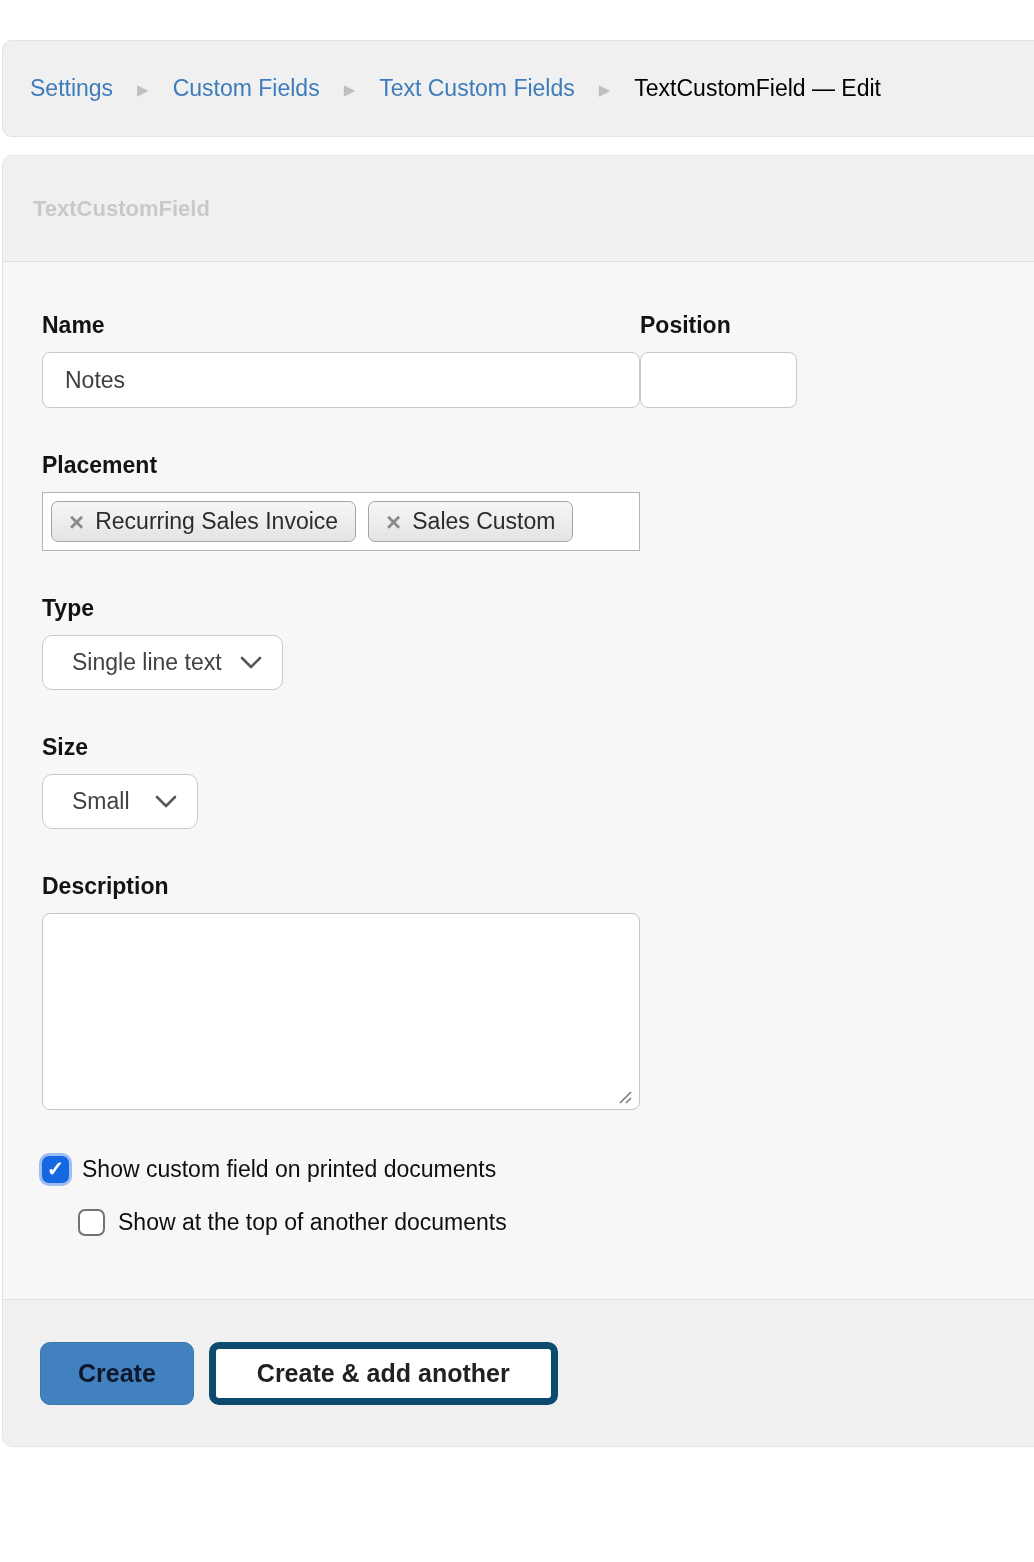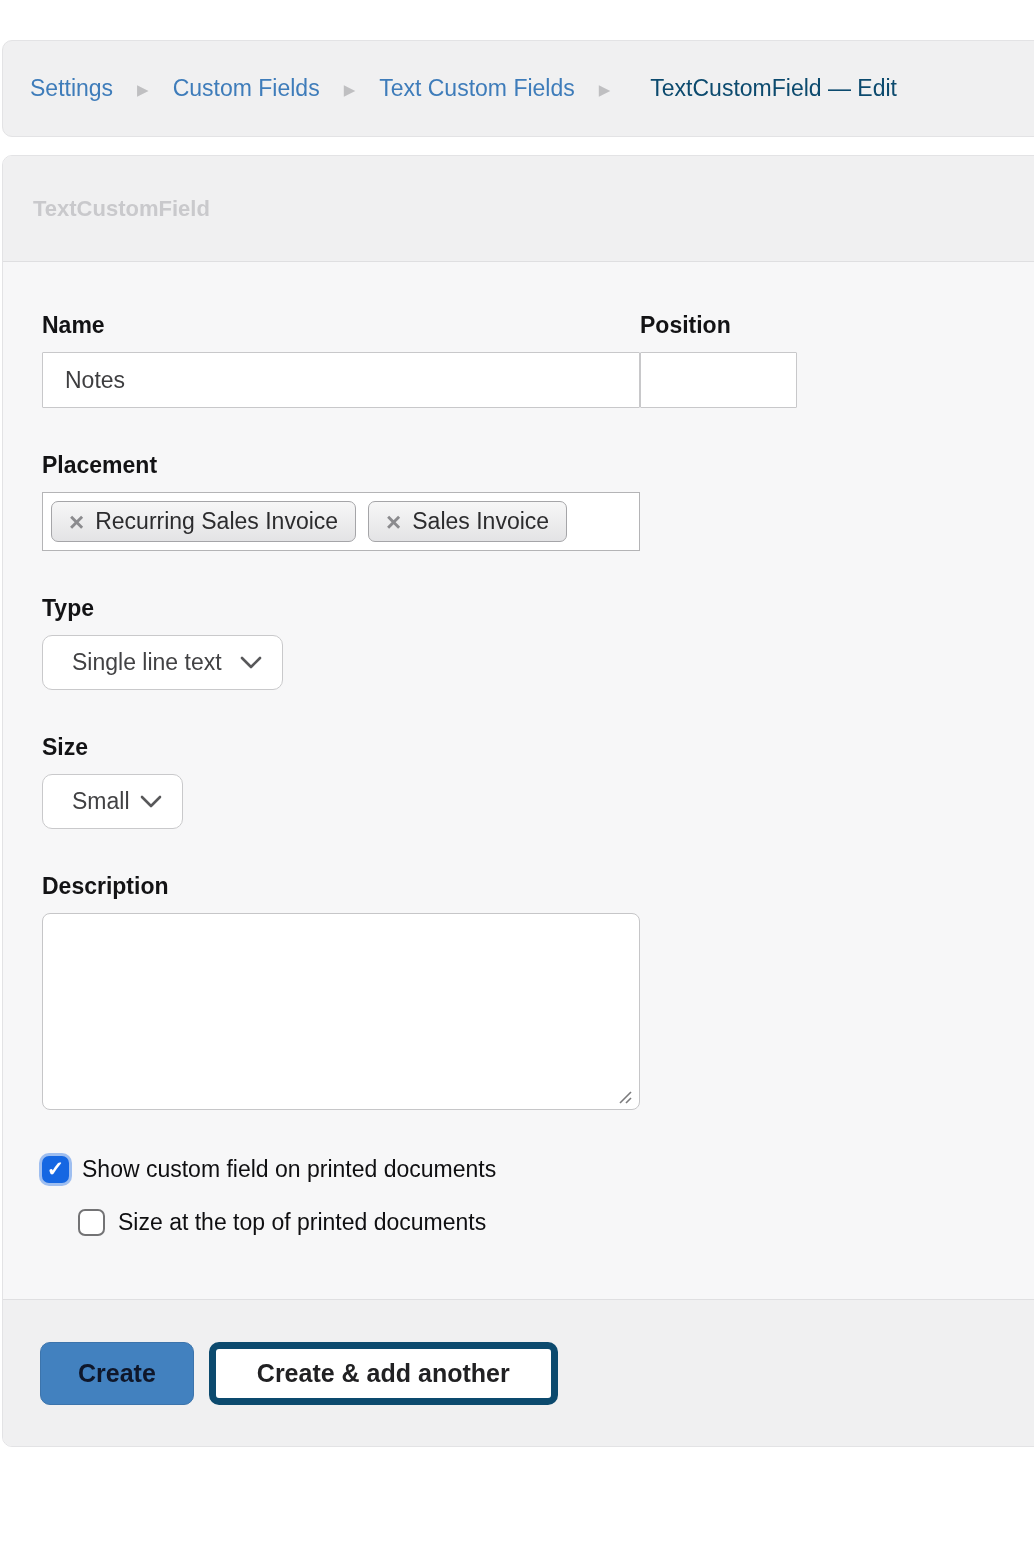--- a/index.html
+++ b/index.html
@@ -31,21 +31,21 @@
     color: #3e7cba;
     text-decoration: none;
     cursor: pointer;
   }
   .crumb-sep {
     color: #bfbfc1;
     font-size: 15px;
     line-height: 1;
     transform: translateY(1px);
   }
-  .crumb-current { color: #0c4a6e; margin-left: 16px; }
+  .crumb-current { color: #000000; }
 
   
   .card {
     margin-top: 18px;
     background: #f7f7f8;
     border: 1px solid #e3e3e5;
     border-radius: 10px;
     overflow: hidden;
   }
   .card-header {
@@ -77,21 +77,21 @@
 
   .row-top { display: flex; }
   .name-group { width: 598px; }
   .position-group { width: 157px; }
 
   .text-input {
     width: 100%;
     height: 56px;
     background: #ffffff;
     border: 1px solid #c8c8ca;
-    border-radius: 1px;
+    border-radius: 8px;
     font-family: "Liberation Sans", sans-serif;
     font-size: 23px;
     color: #3e3e40;
     padding: 0 22px;
     outline: none;
   }
 
   
   .tag-box {
     width: 598px;
@@ -133,21 +133,21 @@
     border-radius: 10px;
     display: flex;
     align-items: center;
     justify-content: space-between;
     padding: 0 20px 0 29px;
     font-size: 23px;
     color: #424244;
     cursor: pointer;
   }
   .select-type { width: 241px; gap: 17px; }
-  .select-size { width: 141px; }
+  .select-size { width: 156px; }
 
   
   .textarea-wrap { position: relative; width: 598px; }
   .desc-textarea {
     width: 598px;
     height: 197px;
     background: #ffffff;
     border: 1px solid #c6c6c8;
     border-radius: 8px;
     resize: none;
@@ -272,21 +272,21 @@
 
       <div class="field">
         <label class="field-label">Placement</label>
         <div class="tag-box">
           <span class="tag">
             <span class="remove">×</span>
             <span>Recurring Sales Invoice</span>
           </span>
           <span class="tag">
             <span class="remove">×</span>
-            <span>Sales Invoice</span>
+            <span>Sales Custom</span>
           </span>
         </div>
       </div>
 
       <div class="field">
         <label class="field-label">Type</label>
         <div class="select select-type">
           <span>Single line text</span>
           <svg class="chev" width="22" height="14" viewBox="0 0 22 14">
             <polyline points="2,2 11,11 20,2" fill="none" stroke="#58585a" stroke-width="2.6" stroke-linecap="round" stroke-linejoin="round"></polyline>
@@ -317,21 +317,21 @@
 
       <div class="checkbox-row first">
         <span class="checkbox checked">
           <span class="checkmark">✓</span>
         </span>
         <span class="checkbox-label">Show custom field on printed documents</span>
       </div>
 
       <div class="checkbox-row second">
         <span class="checkbox unchecked"></span>
-        <span class="checkbox-label">Size at the top of printed documents</span>
+        <span class="checkbox-label">Show at the top of another documents</span>
       </div>
 
     </div>
 
     <div class="card-footer">
       <button class="btn btn-primary">Create</button>
       <button class="btn btn-secondary">Create &amp; add another</button>
     </div>
 
   </div>

